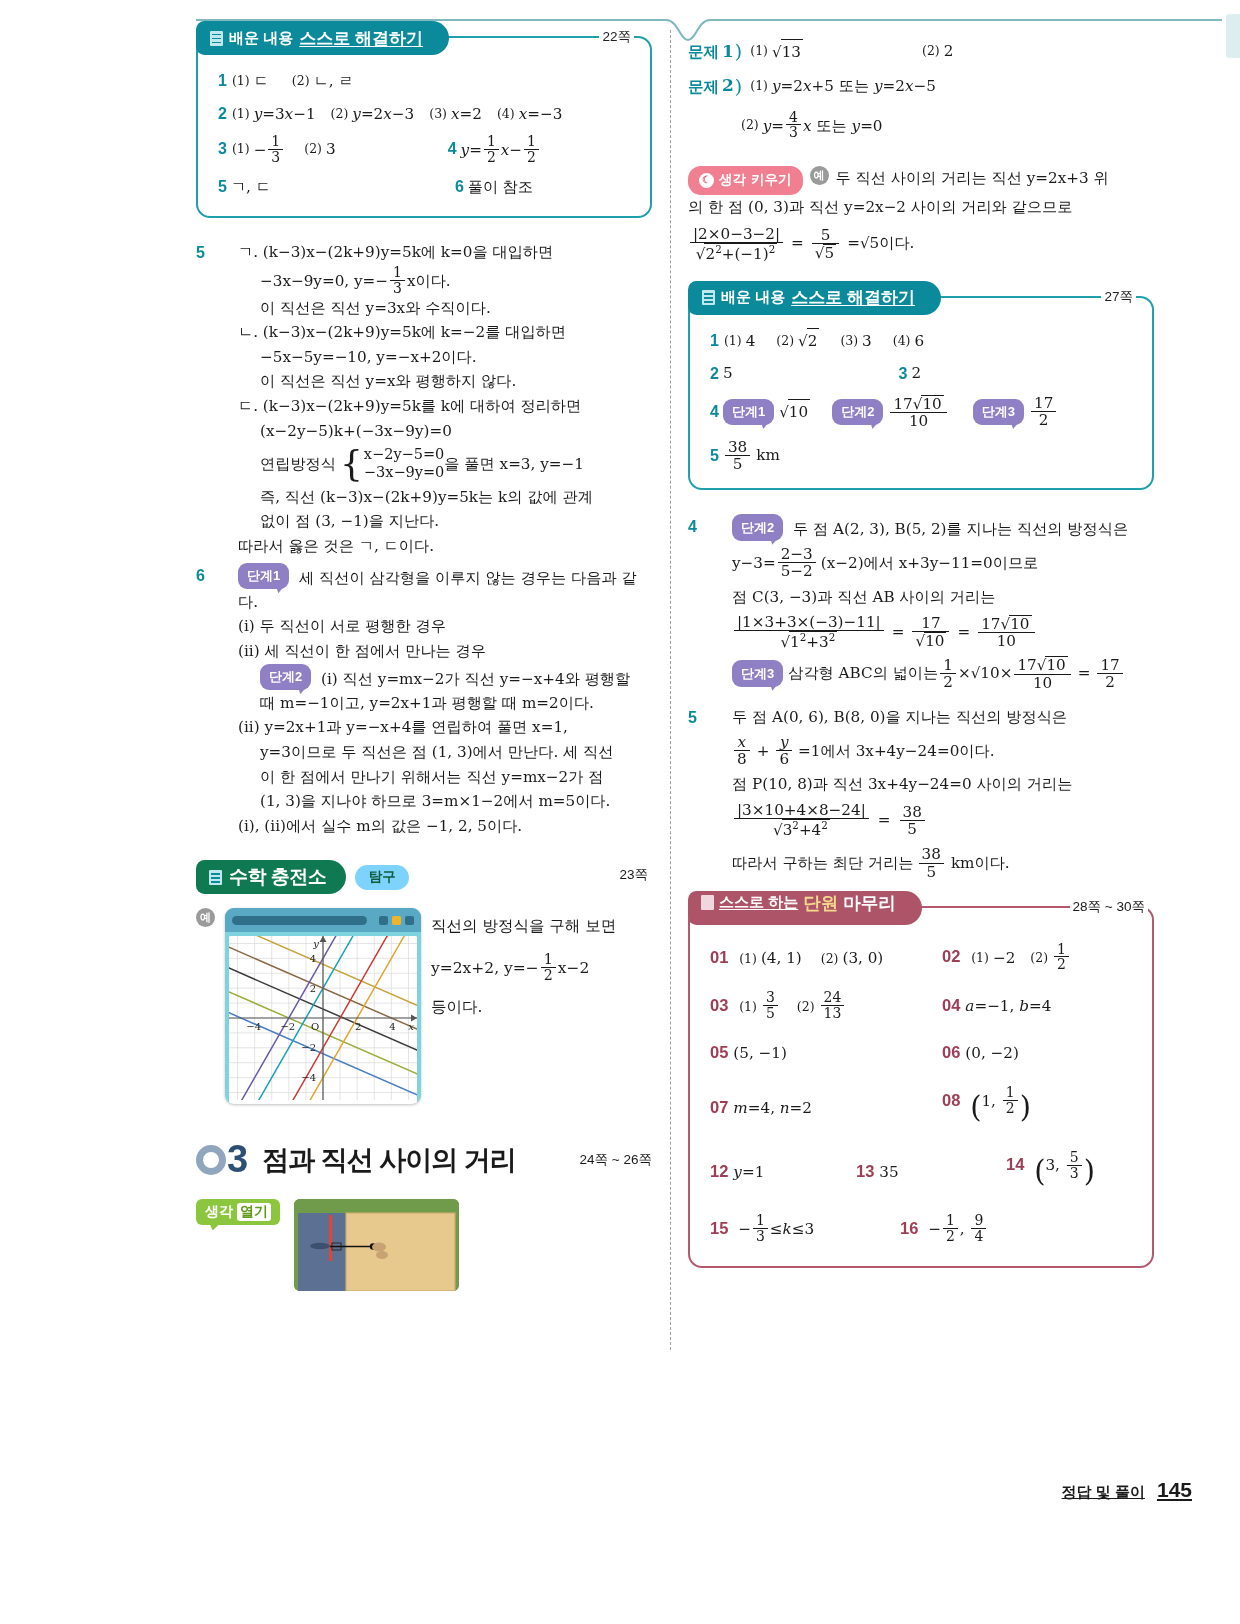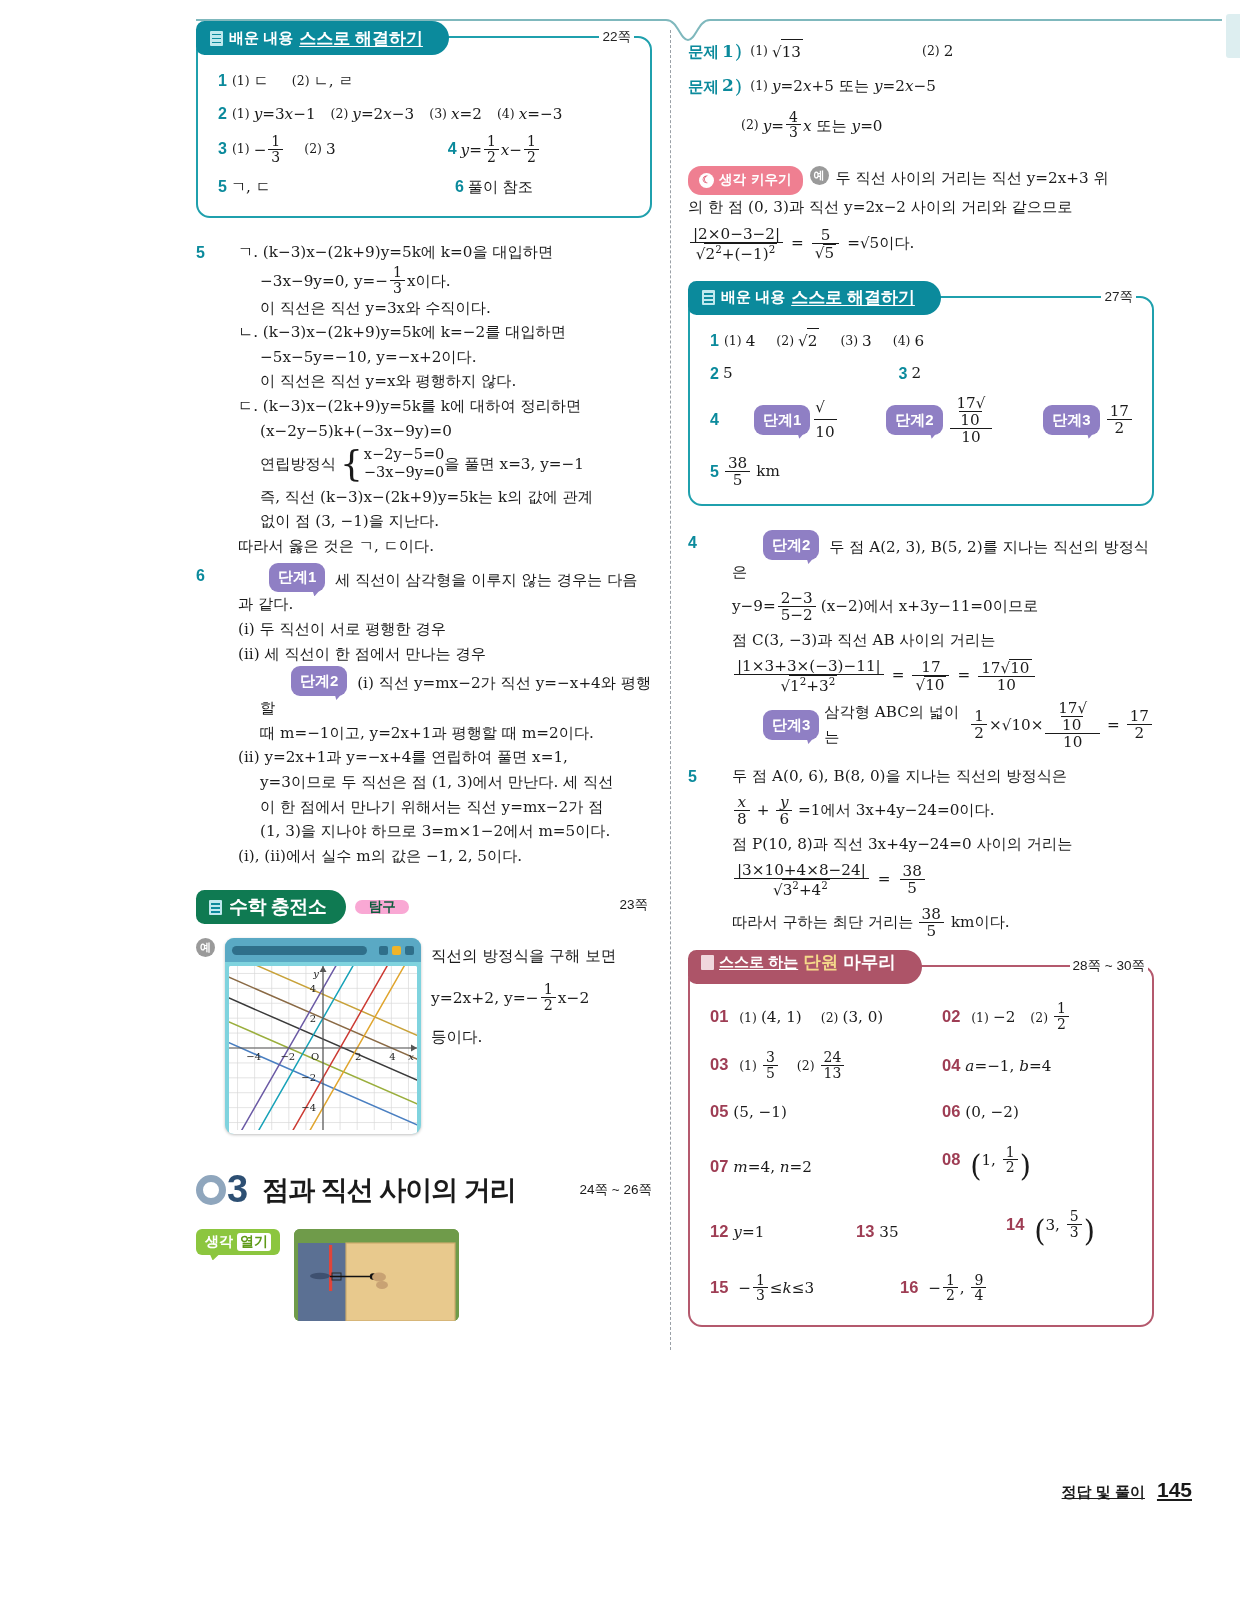--- a/index.html
+++ b/index.html
@@ -53,37 +53,37 @@
   .bk-icon::after{content:"";position:absolute;left:2px;top:3px;width:9px;height:1.6px;background:#0b8a9c;
     box-shadow:0 4px 0 #0b8a9c, 0 8px 0 #0b8a9c;}
 
   .qnum { color: #0b8a9c; font-weight: bold; font-size: 16px; font-family:"Liberation Sans",sans-serif; margin-right: 4px; }
   .arow { display: flex; align-items: center; margin-bottom: 7px; }
 
   .paren { font-size: 12.5px; font-family:"DejaVu Serif",serif; margin: 0 4px 0 1px; }
 
   
   .step {
-    display: inline-block; background: #8f7fc4; color: #fff; font-size: 15px; font-weight: bold;
+    display: inline-block; background: #8f7fc4; color: #fff; font-size: 13px; font-weight: bold;
     padding: 2.5px 9px 3px; border-radius: 9px; position: relative; margin-right: 5px;
-    font-family: "Liberation Sans", sans-serif; white-space: nowrap; vertical-align: 2px; margin-left: 31px;
+    font-family: "Liberation Sans", sans-serif; white-space: nowrap; vertical-align: 2px;
   }
   .step::after { content:""; position:absolute; right:5px; bottom:-4px; width:8px; height:7px;
     background:#8f7fc4; clip-path: polygon(0 0, 100% 0, 25% 100%); }
 
   
   .gbox { position: relative; margin-top: 22px; }
   .gbox-head {
     display: inline-flex; align-items: center; height: 34px; background: #0f7a52;
     border-radius: 9px 18px 18px 9px; color: #fff; padding: 0 20px 0 13px;
     font-size: 19px; font-weight: bold; letter-spacing: -.5px;
   }
   .tag-pill {
-    display:inline-flex;align-items:center;justify-content:center;height:14px;min-width:54px;
-    background:#f9a8d4;color:#0e5c3d;border-radius:13px;font-size:13.5px;font-weight:bold;margin-left:9px;
+    display:inline-flex;align-items:center;justify-content:center;height:25px;min-width:54px;
+    background:#7dd3fc;color:#0e5c3d;border-radius:13px;font-size:13.5px;font-weight:bold;margin-left:9px;
   }
   .gbox-rule { position:absolute; left:0; right:0; top:17px; border-top:2px solid #0f7a52; z-index:-1; }
   .gbox-page { position:absolute; right:4px; top:6px; font-size:13.5px; }
 
   
   .win { width: 196px; height: 196px; border-radius: 9px; overflow: hidden; background: #7fd3de; box-shadow: 0 1px 3px rgba(0,0,0,.25); }
   .win-bar { height: 24px; background: #5aa9c4; display:flex; align-items:center; padding: 0 7px; }
   .win-url { flex: 1; height: 9px; background: #2f6f8a; border-radius: 5px; margin-right: 8px; }
   .dot { width: 9px; height: 9px; border-radius: 2px; margin-left: 4px; }
   .win-canvas { position: relative; height: 172px; background: #fff; margin: 4px; border-radius: 2px; overflow: hidden; }
@@ -492,21 +492,21 @@
     </div>
 
     <div class="solblock mathline" style="margin-top:24px">
       <span class="solnum">4</span>
       <div style="padding-left:16px">
         <div>
           <span class="step">단계2</span>
           <span>두 점 A(2, 3), B(5, 2)를 지나는 직선의 방정식은</span>
         </div>
         <div style="display:flex;align-items:center;margin-top:5px">
-          <span>y−9=</span>
+          <span>y−3=</span>
           <span class="frac" style="vertical-align:middle;font-size:1em">
             <span class="num">2−3</span>
             <span class="den">5−2</span>
           </span>
           <span style="margin-left:3px">(x−2)에서 x+3y−11=0이므로</span>
         </div>
         <div style="margin-top:5px">점 C(3, −3)과 직선 AB 사이의 거리는</div>
         <div style="display:flex;align-items:center;margin-top:5px">
           <span class="frac" style="vertical-align:middle;font-size:1em">
             <span class="num">|1×3+3×(−3)−11|</span>

